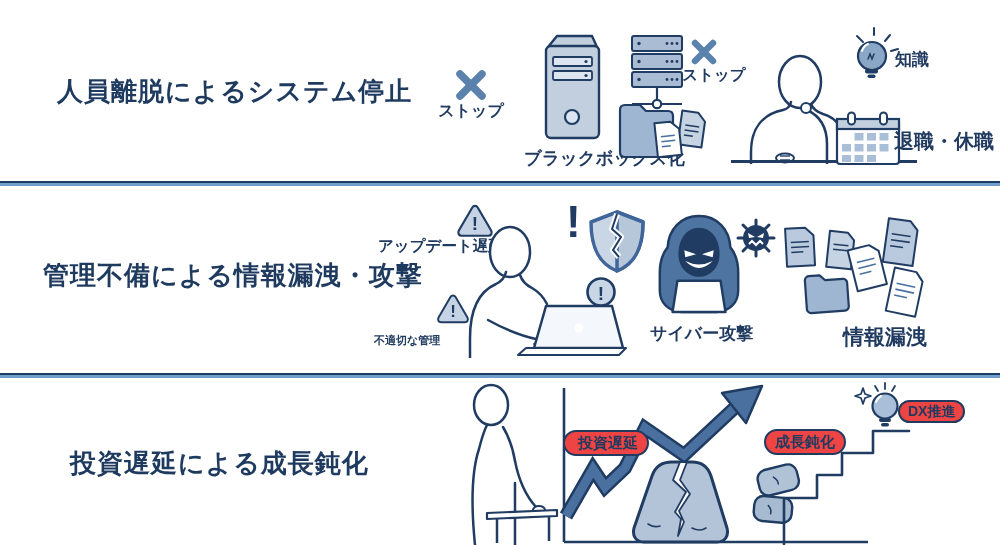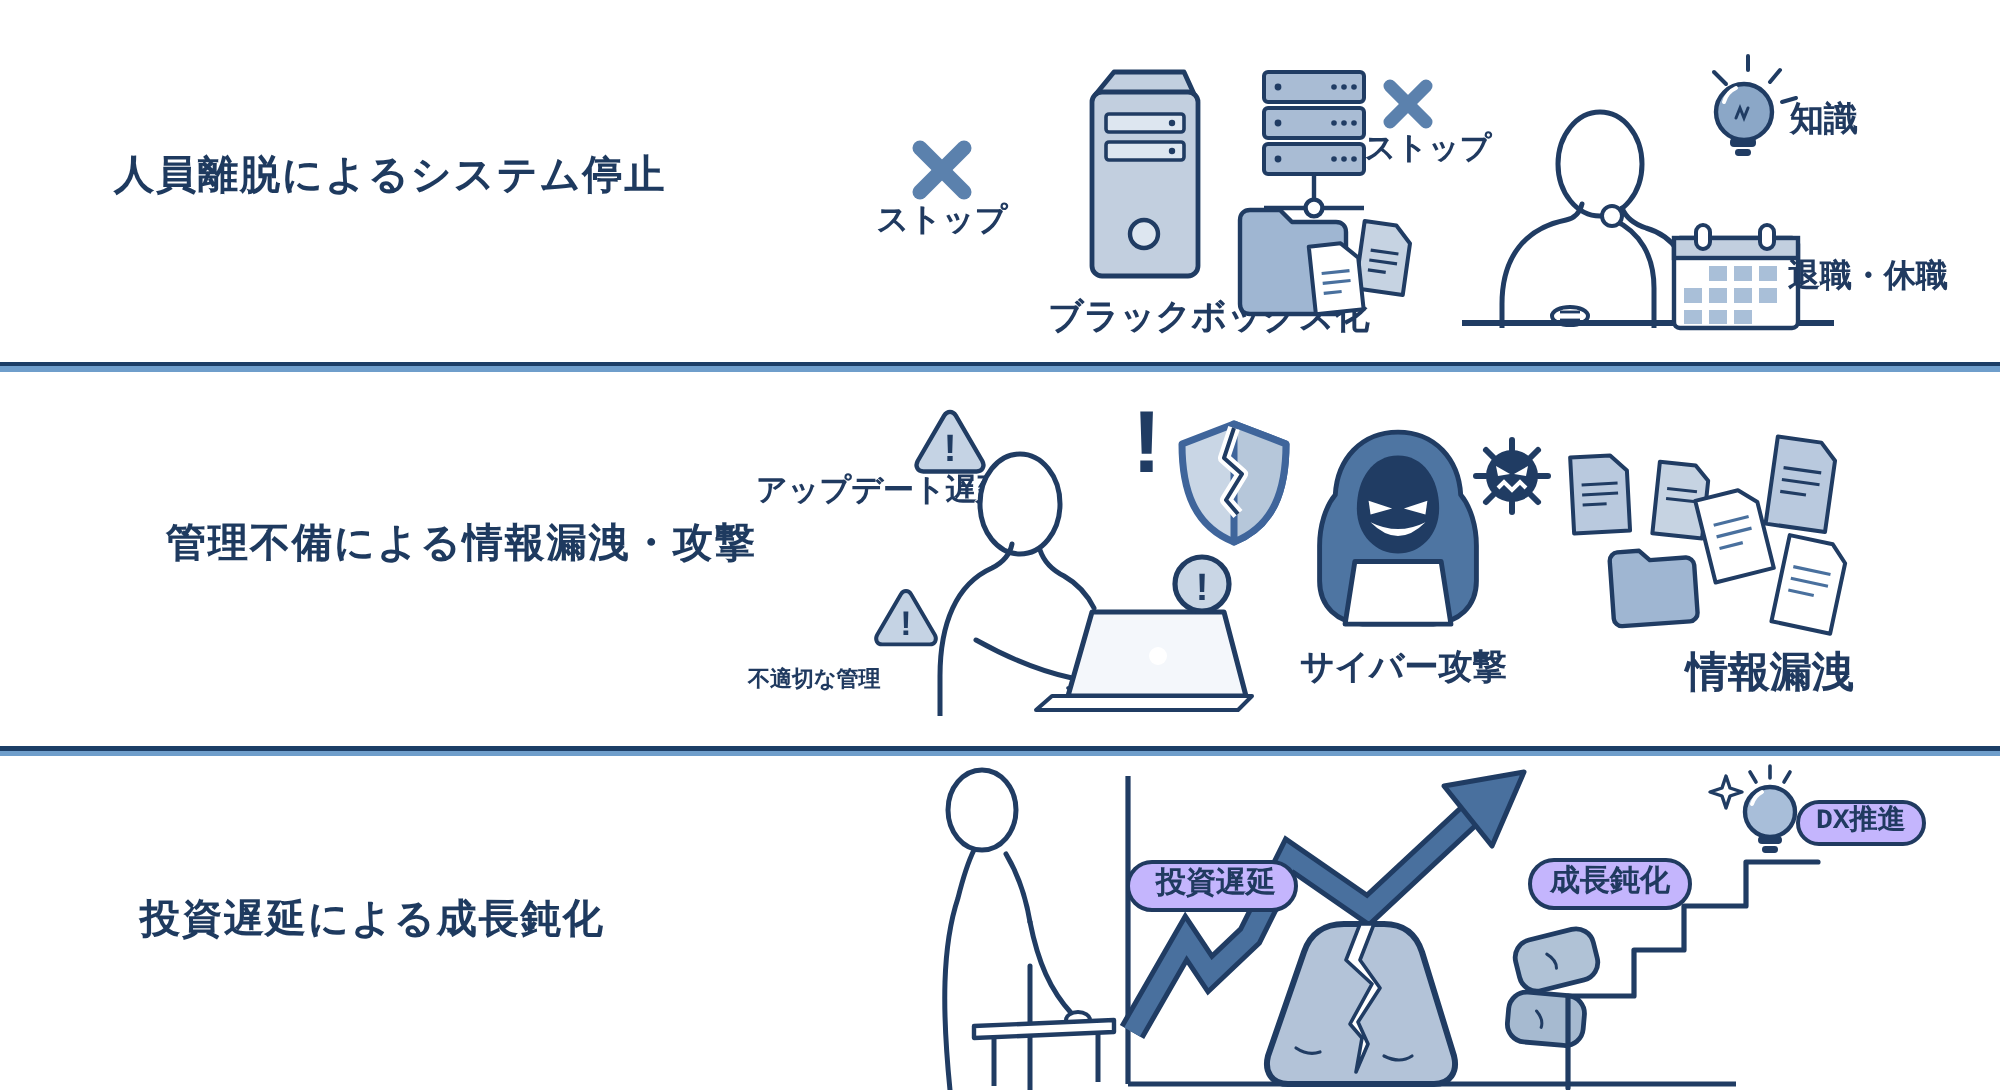--- a/index.html
+++ b/index.html
@@ -6,29 +6,29 @@
   #stage{
     position:relative;width:1000px;height:545px;overflow:hidden;background:#ffffff;
     font-family:"Liberation Sans","DejaVu Sans",sans-serif;
   }
   .abs{position:absolute;}
   .label{
     position:absolute;font-weight:700;color:#203a60;white-space:nowrap;line-height:1.1;
   }
   .title{
     position:absolute;font-weight:800;color:#1e3a5f;white-space:nowrap;
-    font-size:20px;letter-spacing:1px;
+    font-size:26px;letter-spacing:1px;
   }
   .divider{
     position:absolute;left:0;width:1000px;height:5px;
     background:linear-gradient(to bottom,#1c3e66 0 45%,#6f9ecb 45% 100%);
   }
   .pill{
-    position:absolute;border:2.5px solid #203a60;border-radius:15px;background:#c4b5fd;
-    color:#203a60;font-weight:700;font-size:15px;padding:2px 9px;white-space:nowrap;line-height:1.2;font-family:Liberation Mono, monospace;
+    position:absolute;border:2.5px solid #203a60;border-radius:15px;background:#ef4444;
+    color:#203a60;font-weight:700;font-size:15px;padding:2px 9px;white-space:nowrap;line-height:1.2;
   }
   .excl-bold{
     position:absolute;color:#203c63;font-weight:900;font-size:44px;line-height:1;
   }
   .deskline{position:absolute;background:#203c63;}
   svg{display:block;}
 </style>
 </head>
 <body>
 
@@ -134,25 +134,25 @@
         <rect x="45.5" y="23" width="9" height="7.5"></rect>
       <rect x="8" y="34" width="9" height="7.5"></rect>
         <rect x="20.5" y="34" width="9" height="7.5"></rect>
         <rect x="33" y="34" width="9" height="7.5"></rect>
         <rect x="45.5" y="34" width="9" height="7.5"></rect>
       <rect x="8" y="45" width="9" height="7"></rect>
         <rect x="20.5" y="45" width="9" height="7"></rect>
         <rect x="33" y="45" width="9" height="7"></rect>
     </g>
   </svg>
-  <div class="label" style="left:894px;top:130px;font-size:16px;">退職・休職</div>
+  <div class="label" style="left:894px;top:130px;font-size:20px;">退職・休職</div>
 
   <div class="divider" style="top:181px;"></div>
 
-  <div class="title" style="left:43px;top:258px;margin-left:40px;">管理不備による情報漏洩・攻撃</div>
+  <div class="title" style="left:43px;top:258px;">管理不備による情報漏洩・攻撃</div>
 
   <svg class="abs" style="left:456px;top:203px;" width="38" height="36" viewBox="0 0 40 36">
     <path d="M17,4 C18.5,1.5 21.5,1.5 23,4 L37,28 C38.5,30.8 37,33.5 34,33.5 L6,33.5 C3,33.5 1.5,30.8 3,28 Z" fill="#c5d3e4" stroke="#203c63" stroke-width="2.3" stroke-linejoin="round"></path>
     <text x="20" y="28" text-anchor="middle" font-size="20" font-weight="bold" fill="#203c63">!</text>
   </svg>
   <div class="label" style="left:378px;top:237px;font-size:15.5px;">アップデート遅延</div>
 
   <svg class="abs" style="left:436px;top:293px;" width="34" height="32" viewBox="0 0 40 36">
     <path d="M17,4 C18.5,1.5 21.5,1.5 23,4 L37,28 C38.5,30.8 37,33.5 34,33.5 L6,33.5 C3,33.5 1.5,30.8 3,28 Z" fill="#c5d3e4" stroke="#203c63" stroke-width="2.3" stroke-linejoin="round"></path>
     <text x="20" y="28" text-anchor="middle" font-size="20" font-weight="bold" fill="#203c63">!</text>

